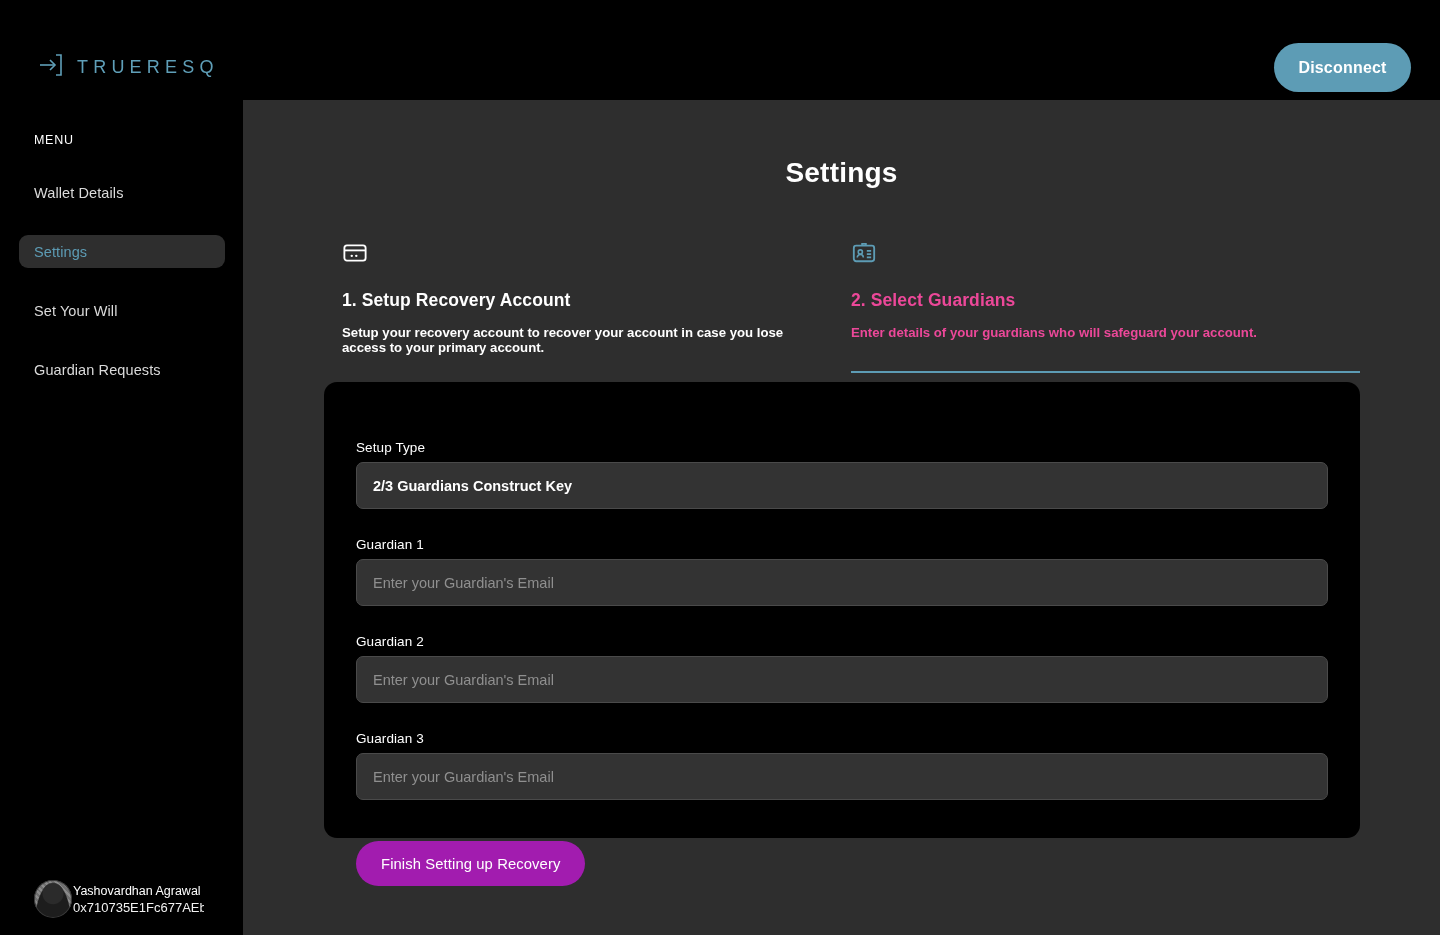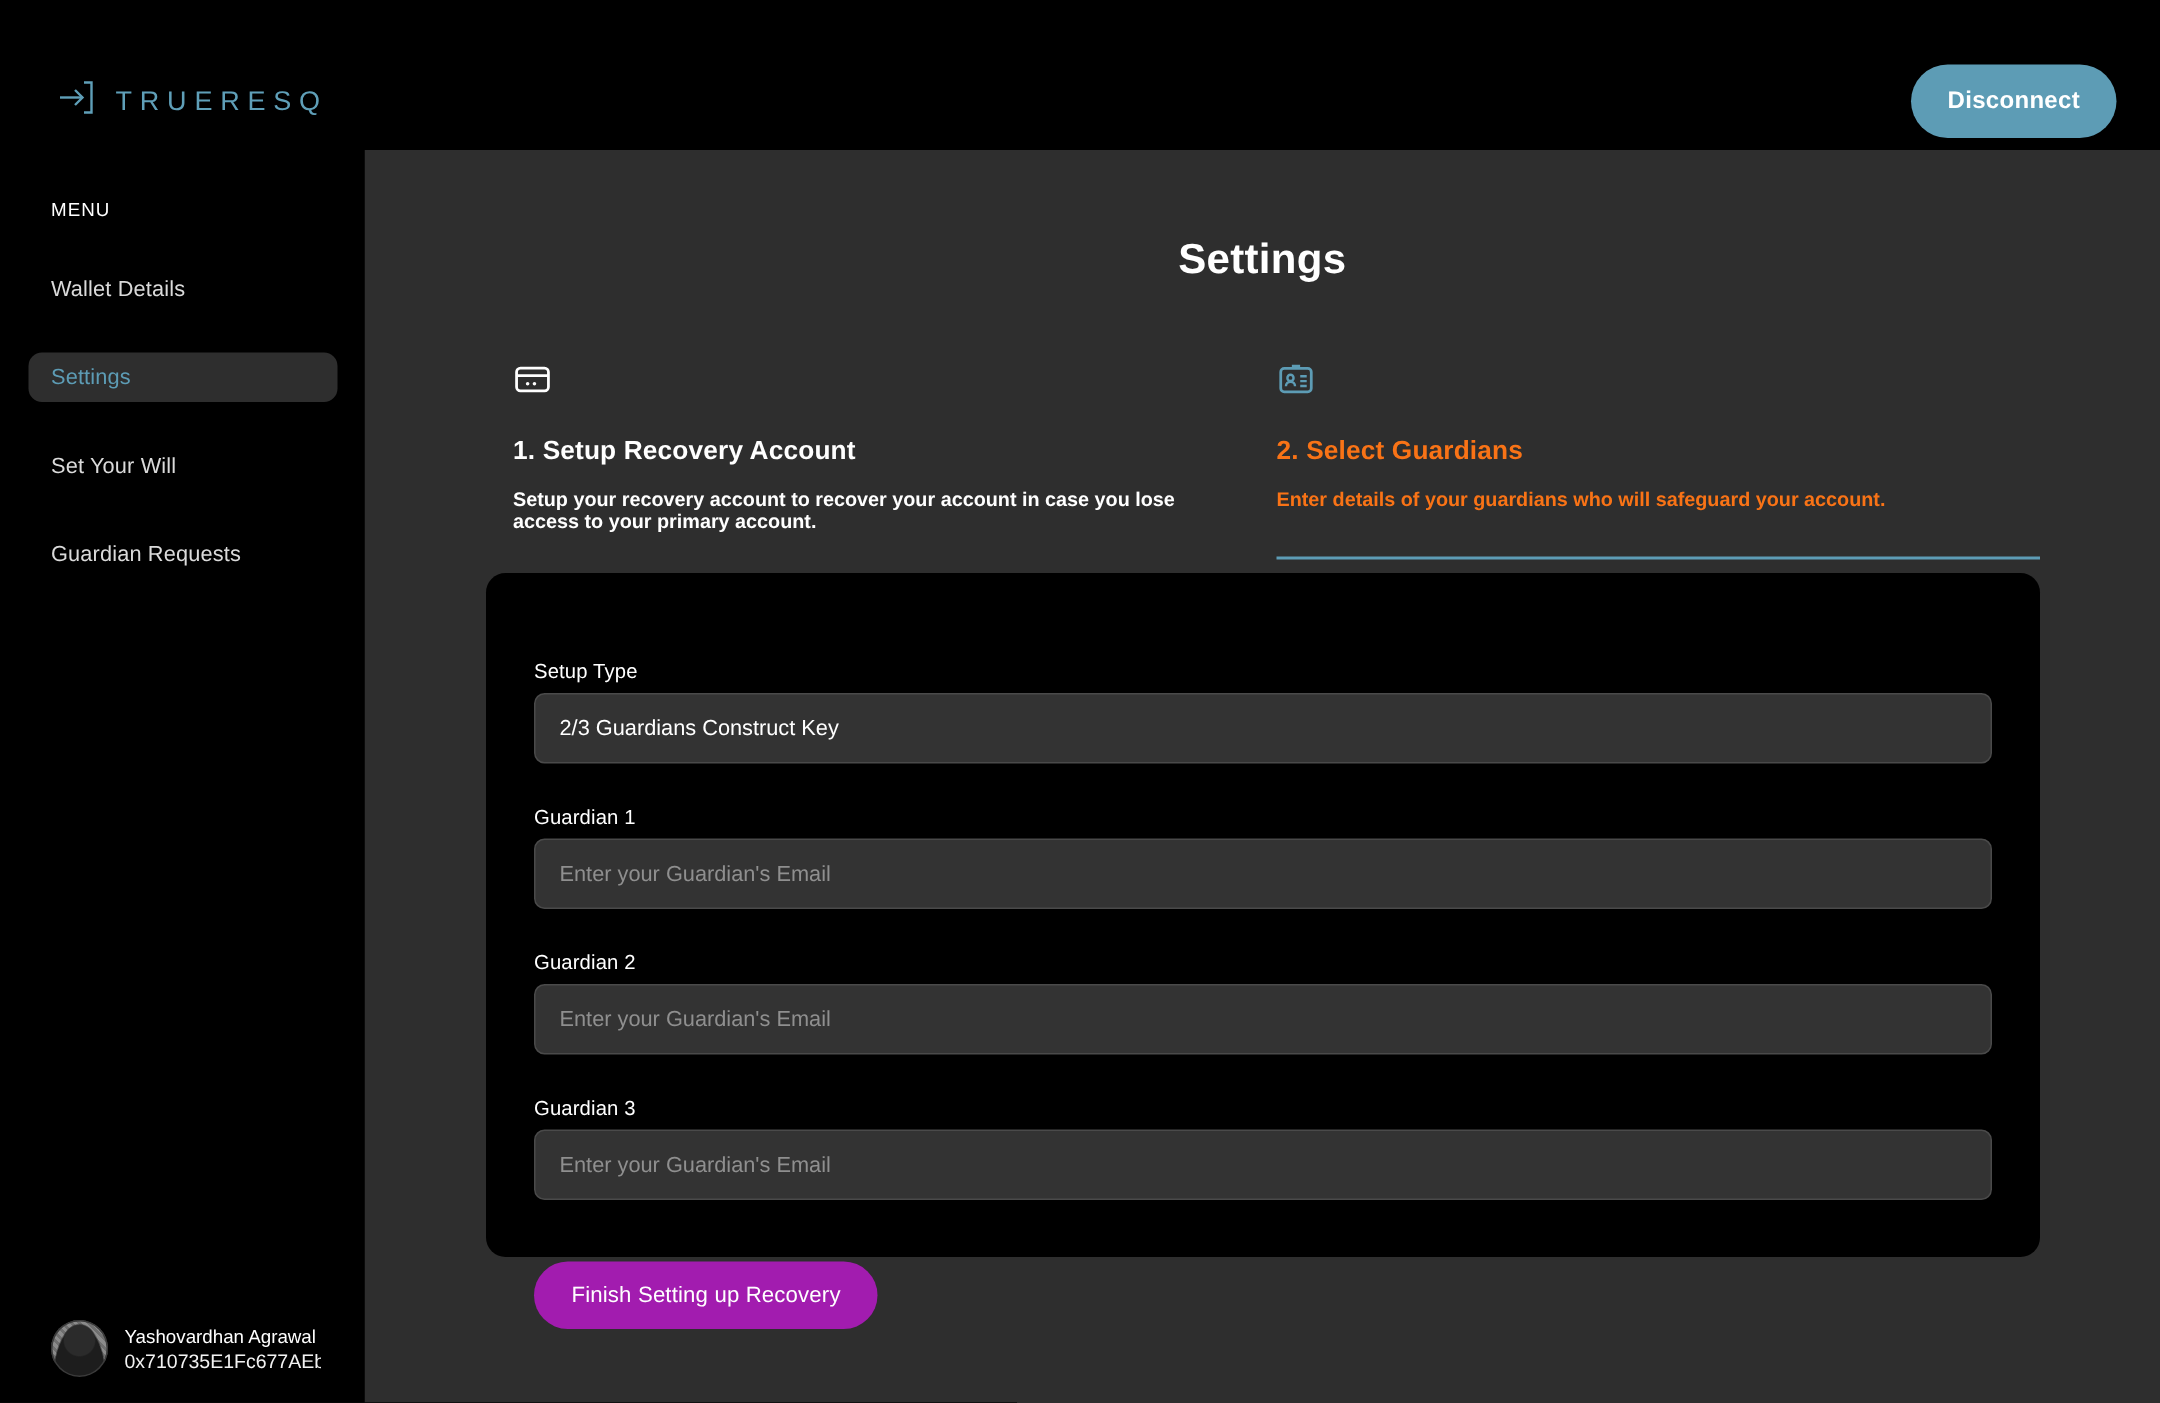--- a/index.html
+++ b/index.html
@@ -107,21 +107,21 @@
     background: #2e2e2e;
     color: #5d9cb5;
   }
 
   .profile {
     position: absolute;
     left: 34px;
     bottom: 17px;
     display: flex;
     align-items: center;
-    gap: 11px;
+    gap: 1px;
     width: 215px;
     overflow: hidden;
   }
   .avatar {
     width: 38px; height: 38px;
     border-radius: 50%;
     flex: 0 0 38px;
     background:
       radial-gradient(circle at 50% 36%, #2b2b2b 0 10px, transparent 11px),
       radial-gradient(ellipse at 50% 105%, #1d1d1d 0 17px, transparent 18px),
@@ -184,21 +184,21 @@
     letter-spacing: 0.1px;
   }
   .step-desc {
     font-size: 13.2px;
     font-weight: 700;
     color: #ffffff;
     line-height: 15px;
     max-width: 470px;
   }
   .step.active .step-title,
-  .step.active .step-desc { color: #f97316; }
+  .step.active .step-desc { color: #ec4899; }
   .step.active { border-bottom: 2px solid #5d9cb5; }
 
   
   .panel {
     position: absolute;
     left: 81px;
     top: 282px;
     width: 1036px;
     height: 456px;
     background: #000000;
@@ -219,21 +219,21 @@
     background: #333333;
     border: 1px solid #4a4a4a;
     border-radius: 7px;
     display: flex;
     align-items: center;
     padding: 0 16px;
     margin-bottom: 9px;
     color: #ffffff;
     font-size: 14.5px;
   }
-  .field-box.select { width: 972px; }
+  .field-box.select { width: 972px; font-weight: bold; }
   .field-box .placeholder { color: #8f8f8f; }
 
   .submit-btn {
     margin-top: 32px;
     height: 45px;
     padding: 0 25px;
     background: #a21caf;
     border: none;
     border-radius: 23px;
     color: #ffffff;

